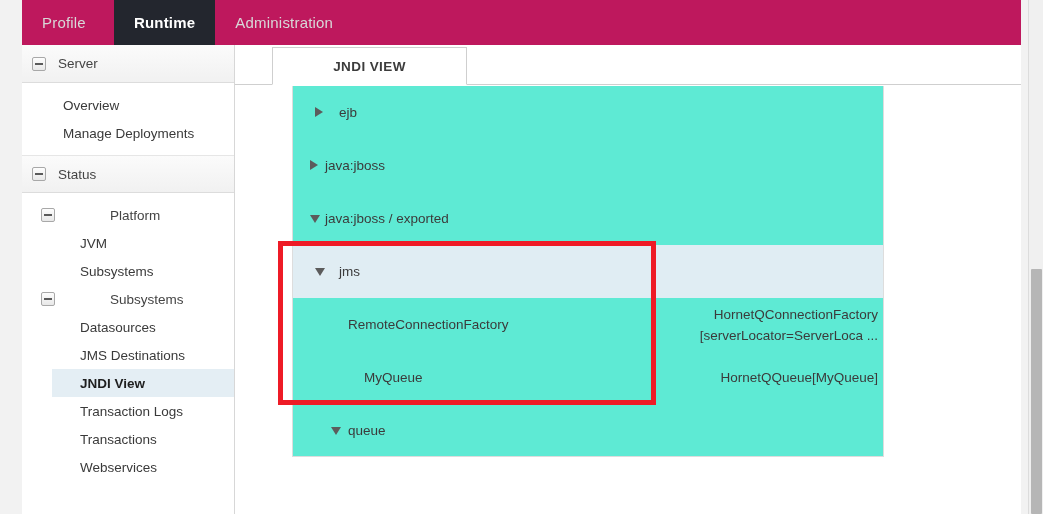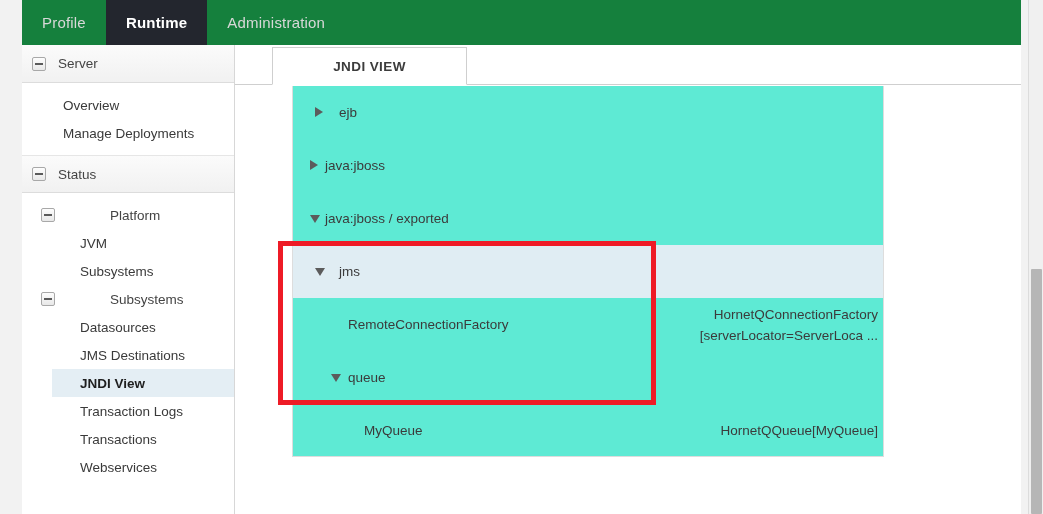--- a/index.html
+++ b/index.html
@@ -21,38 +21,39 @@
     background: #f2f2f2;
   }
 
   
   .topnav {
     position: absolute;
     left: 22px;
     top: 0;
     width: 999px;
     height: 45px;
-    background: #15803d;
+    background: #be185d;
     display: flex;
     align-items: stretch;
   }
   .topnav-item {
     display: flex;
     align-items: center;
     padding: 0 20px;
     color: #d8d8d8;
     font-size: 15px;
     letter-spacing: .2px;
     cursor: pointer;
     user-select: none;
   }
   .topnav-item.active {
     background: #23262e;
     color: #ffffff;
     font-weight: bold;
+    margin-left: 8px;
   }
 
   
   .page {
     position: absolute;
     left: 22px;
     top: 45px;
     width: 999px;
     height: 469px;
     background: #ffffff;
@@ -388,30 +389,30 @@
           <span class="tw open"></span>
           <span class="tlabel">jms</span>
         </div>
 
         <div class="treerow ind2">
           <span class="tlabel">RemoteConnectionFactory</span>
           <span class="tvalue">HornetQConnectionFactory
 [serverLocator=ServerLoca ...</span>
         </div>
 
+        <div class="treerow ind3">
+          <span class="tlabel">MyQueue</span>
+          <span class="tvalue">HornetQQueue[MyQueue]</span>
+        </div>
+
         <div class="treerow ind2">
           <span class="tw open"></span>
           <span class="tlabel">queue</span>
         </div>
 
-        <div class="treerow ind3">
-          <span class="tlabel">MyQueue</span>
-          <span class="tvalue">HornetQQueue[MyQueue]</span>
-        </div>
-
       </div>
 
     </div>
   </div>
 
   <div class="annot"></div>
 
   <div class="outer-scroll">
     <div class="outer-thumb"></div>
   </div>

